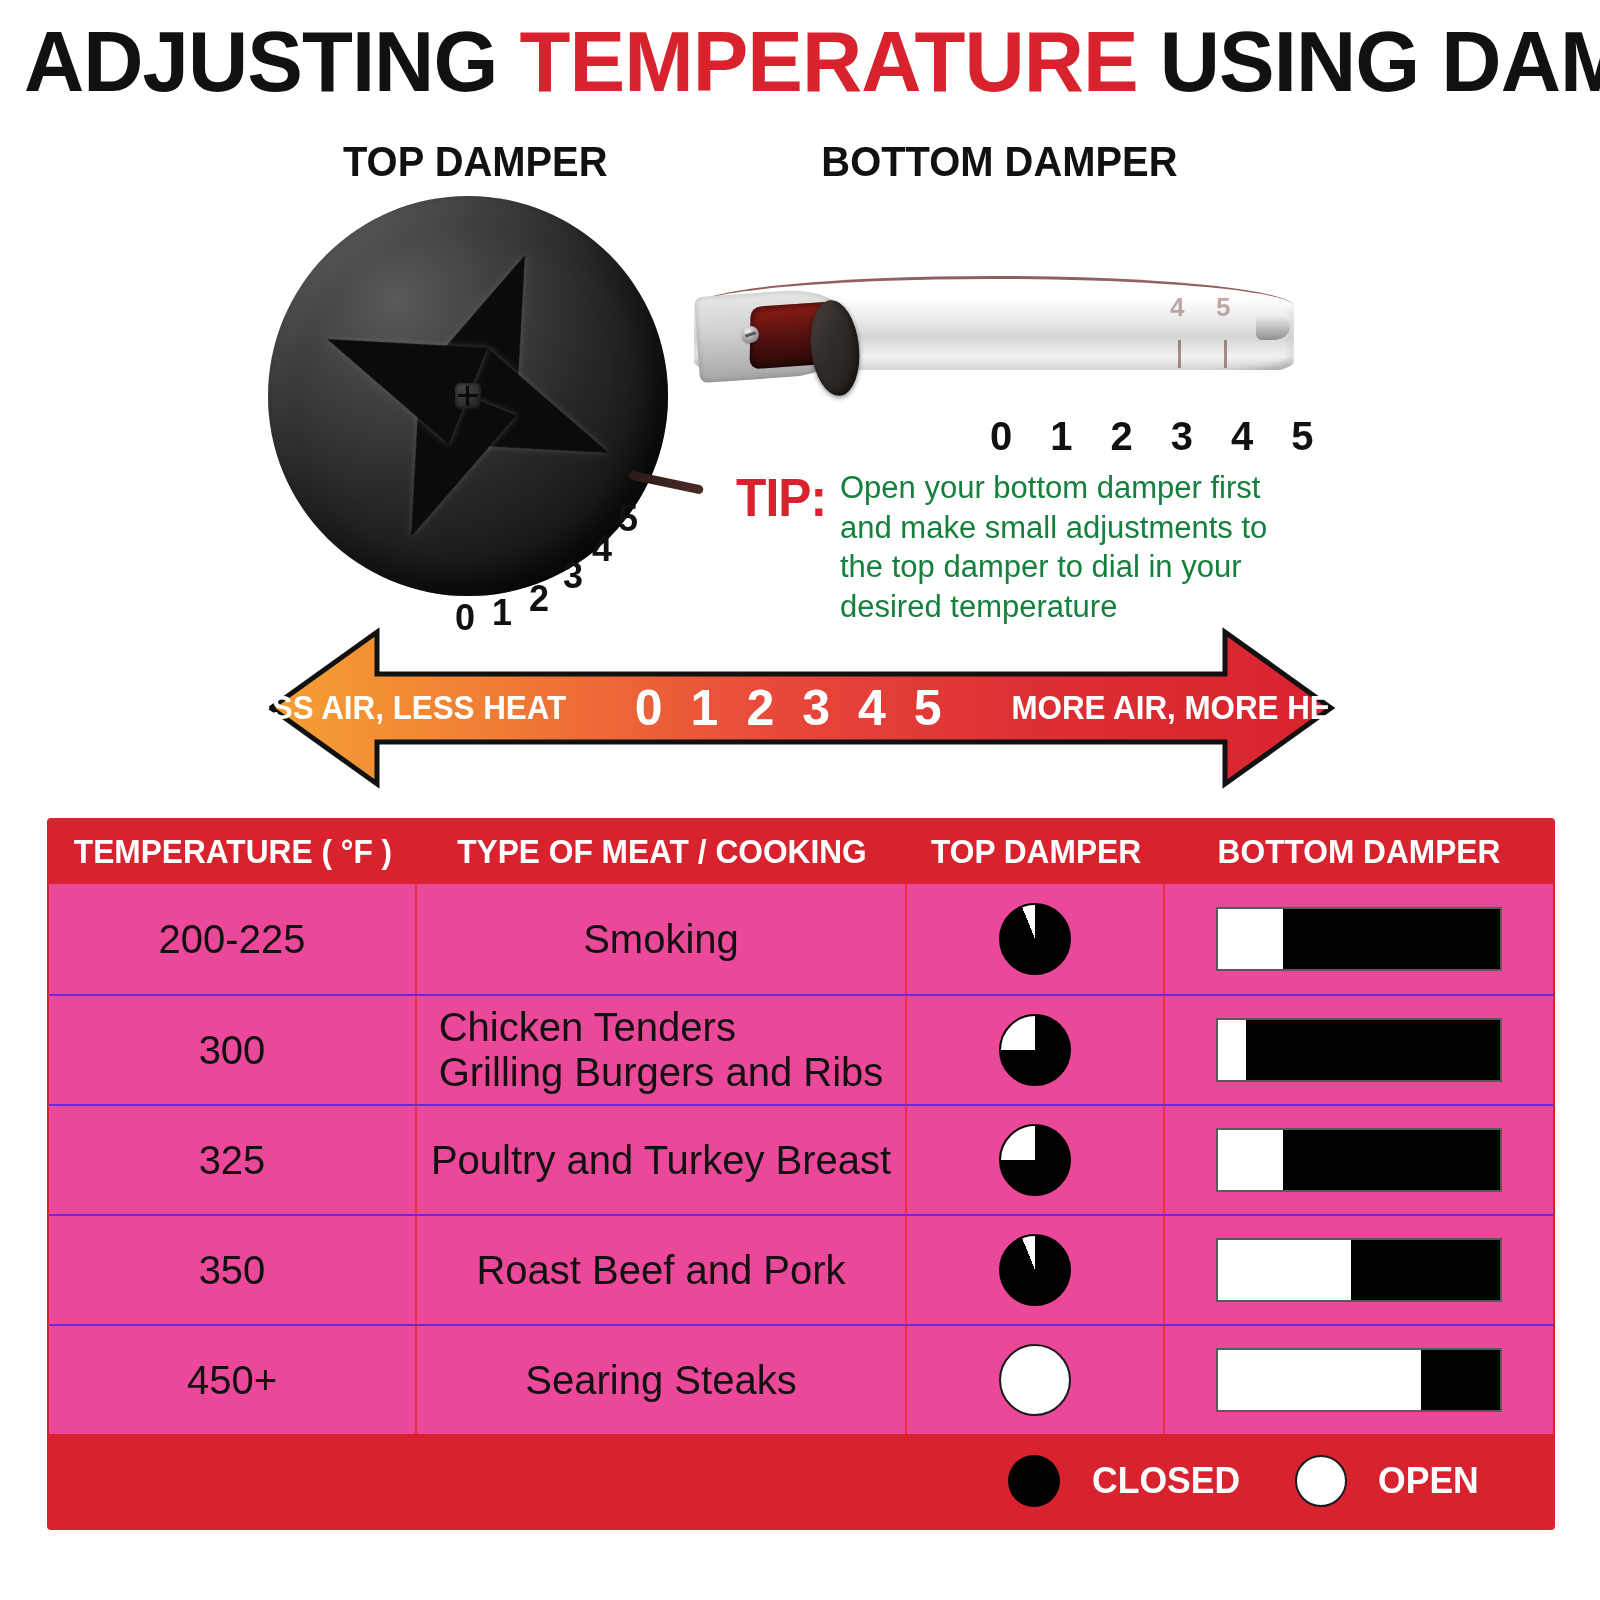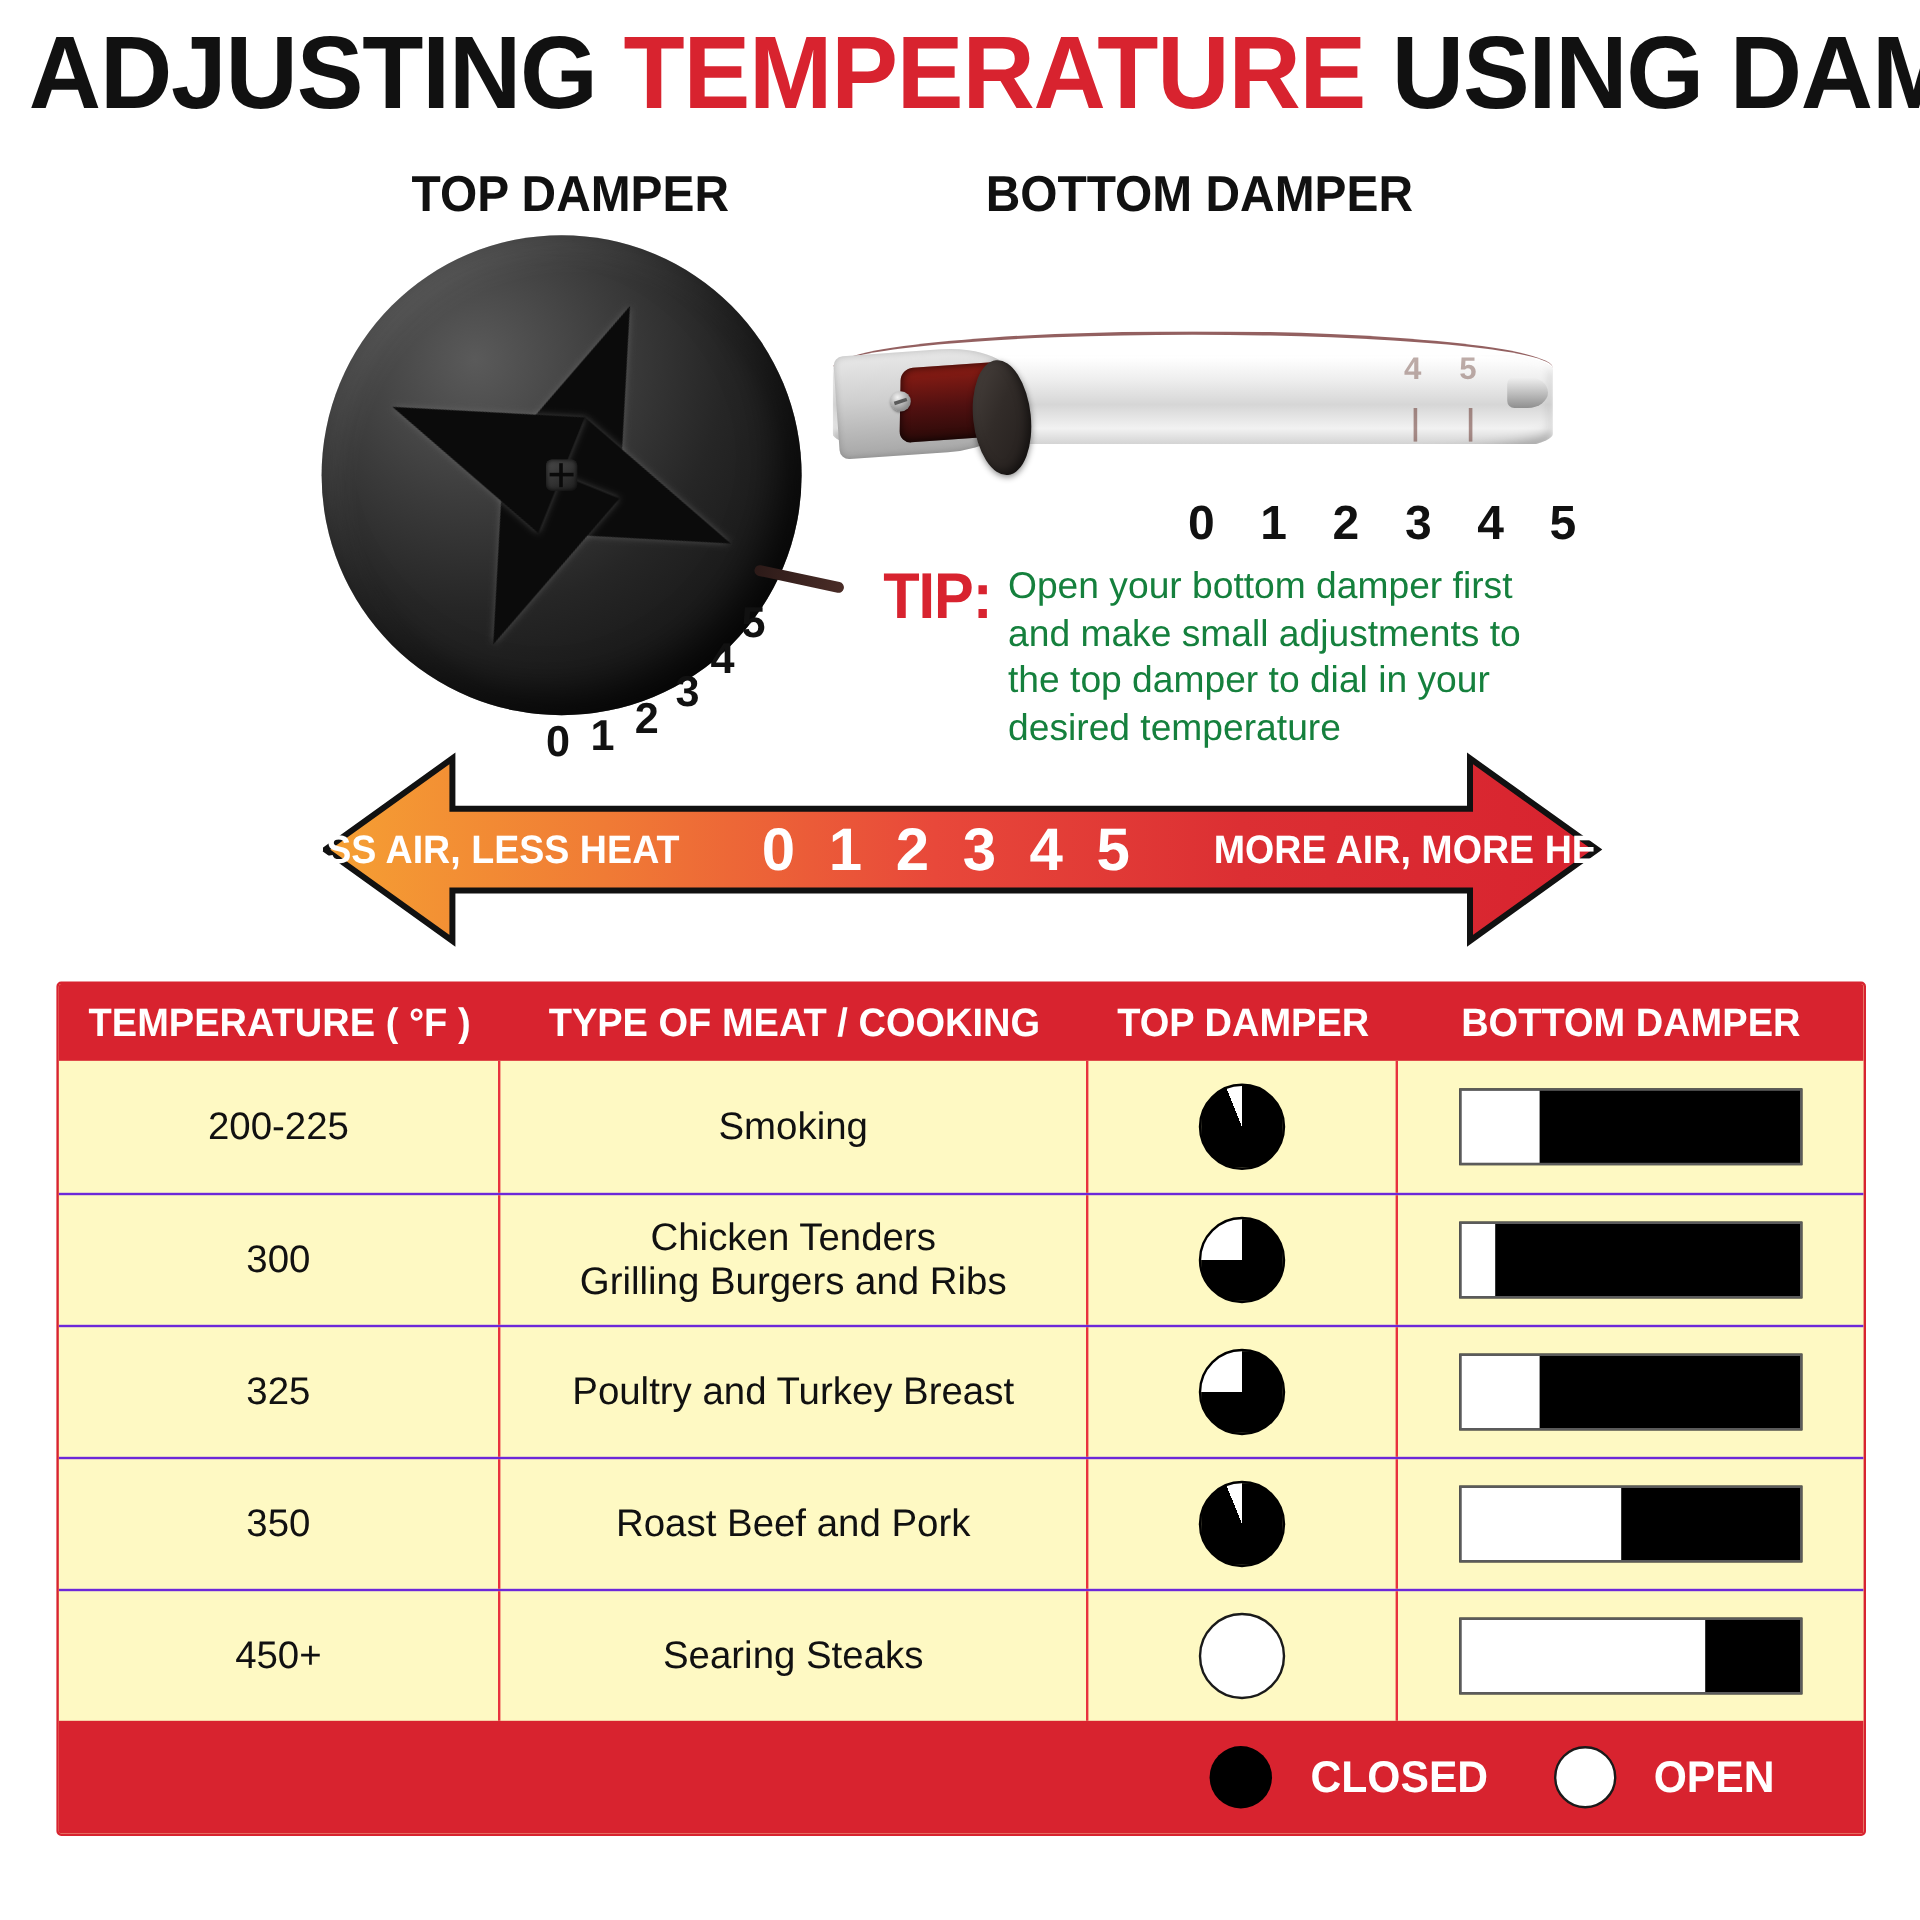--- a/index.html
+++ b/index.html
@@ -206,21 +206,21 @@
     font-weight: 700; font-size: 50px; color: #ffffff;
   }
 
   
   .table {
     position: absolute;
     left: 47px; top: 818px; width: 1508px;
     border: 2px solid #d8232f;
     border-radius: 4px;
     overflow: hidden;
-    background: #fef9c3;
+    background: #ec4899;
   }
   .thead {
     display: flex; background: #d8232f; height: 64px; align-items: center;
   }
   .thead .cell {
     font-family: "Liberation Sans Narrow", "Liberation Sans", sans-serif;
     font-weight: 700; font-size: 33px; color: #ffffff;
     text-align: center; letter-spacing: 0px; white-space: nowrap;
     transform: scaleX(0.96);
   }
@@ -233,22 +233,22 @@
     border-top: 2px solid #6d28d9;
   }
   .trow:first-of-type { border-top: none; }
   .trow .cell {
     height: 100%; display: flex; align-items: center; justify-content: center;
     border-right: 2px solid #e8323e;
   }
   .trow .cell:last-child { border-right: none; }
   .temp-txt, .meat-txt {
     font-family: "Liberation Sans Narrow", "Liberation Sans", sans-serif;
-    font-weight: 400; font-size: 32px; color: #111111;
-    text-align: center; line-height: 1.12;
+    font-weight: 400; font-size: 40px; color: #111111;
+    text-align: left; line-height: 1.12;
   }
 
   
   .pie {
     width: 72px; height: 72px; border-radius: 50%;
     border: 2px solid #1a1a1a;
     background: #ffffff;
   }
   .pie.filled { background: #000000; border-color: #000000; }
 

